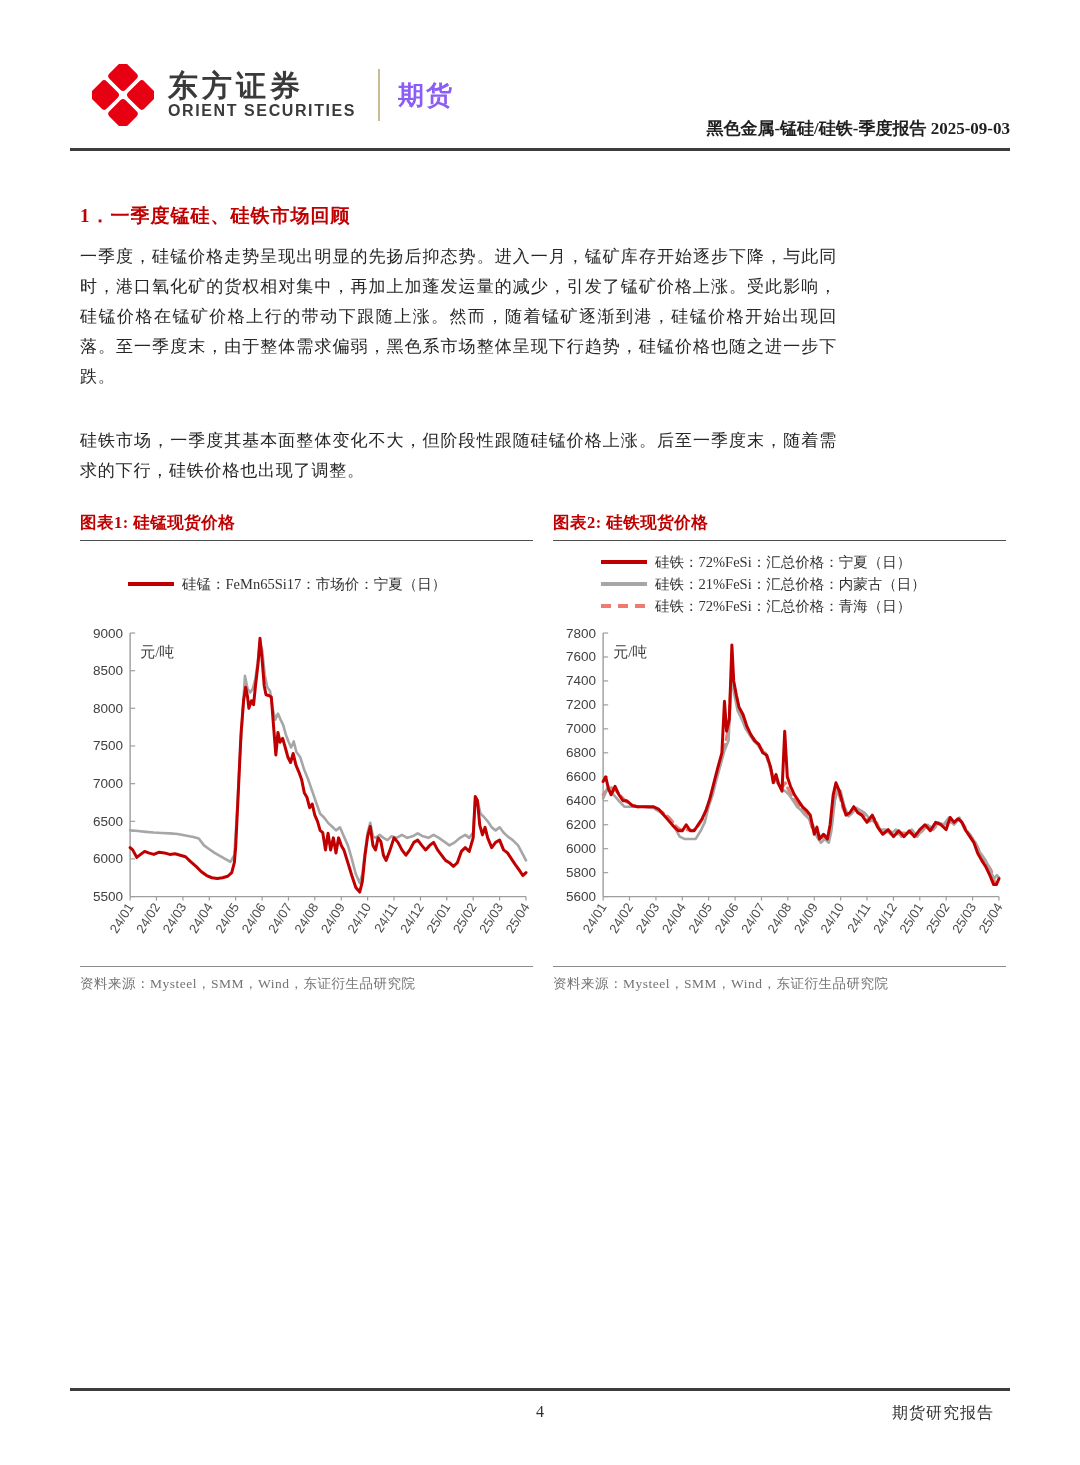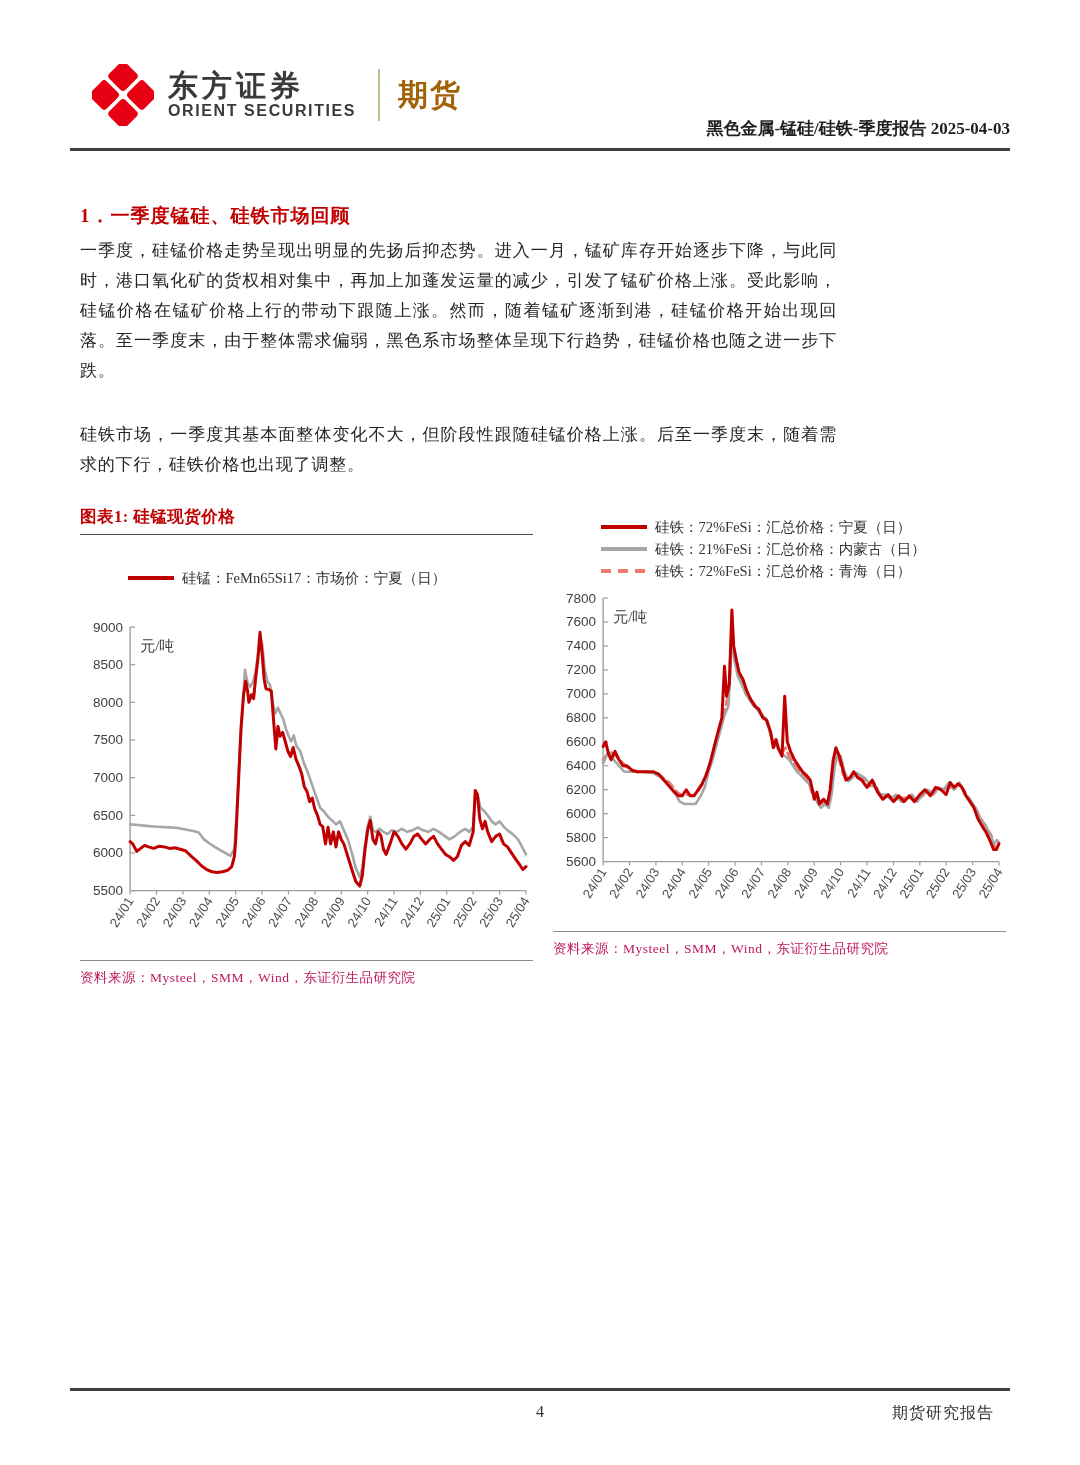--- a/index.html
+++ b/index.html
@@ -7,38 +7,38 @@
   .page{position:relative;width:1080px;height:1465px;background:#fff;overflow:hidden;}
   .content{padding:0 70px 0 80px;}
 
   
   .header{position:relative;height:88px;margin-top:58px;}
   .logo-row{position:absolute;left:12px;top:6px;display:flex;align-items:center;}
   .logo-mark{width:62px;height:62px;margin-right:14px;}
   .logo-text .cn{font-size:30px;font-weight:bold;color:#3a3a3a;letter-spacing:4px;line-height:32px;font-family:"Liberation Sans",sans-serif;}
   .logo-text .en{font-size:16px;font-weight:bold;color:#3a3a3a;letter-spacing:1.6px;font-family:"Liberation Sans",sans-serif;}
   .logo-divider{width:2px;height:52px;background:#c9bc94;margin:0 18px 0 22px;}
-  .product{font-size:30px;font-weight:bold;color:#a16207;letter-spacing:2px;}
+  .product{font-size:26px;font-weight:bold;color:#8b5cf6;letter-spacing:2px;}
   .report-label{position:absolute;right:0;bottom:6px;font-size:17px;font-weight:bold;color:#1f1f1f;}
   .rule{height:3px;background:#3d3d3d;margin-top:2px;}
 
   
   .section-title{margin-top:52px;font-size:19px;font-weight:bold;color:#c00000;letter-spacing:1px;}
-  .para{width:757px;margin-top:7px;font-size:17px;line-height:30px;letter-spacing:0.8px;text-align:justify;color:#262626;}
+  .para{width:757px;margin-top:13px;font-size:17px;line-height:30px;letter-spacing:0.8px;text-align:justify;color:#262626;}
   .para + .para{margin-top:34px;}
 
   
   .figures{display:flex;gap:20px;margin-top:26px;}
   .figure{width:453px;}
   .figure-title{font-size:16.5px;font-weight:bold;color:#c00000;padding-bottom:6px;border-bottom:1.5px solid #4d4d4d;letter-spacing:0.5px;}
   .legend{height:78px;display:flex;flex-direction:column;justify-content:center;gap:3px;padding-left:46px;margin-top:4px;}
   .legend-row{display:flex;align-items:center;font-size:14.5px;color:#333;white-space:nowrap;}
   .legend-row svg{margin-right:6px;flex:0 0 auto;}
   .plot{display:block;width:100%;height:auto;}
-  .figure-source{margin-top:4px;border-top:1px solid #8c8c8c;padding-top:8px;font-size:13.5px;color:#be185d;letter-spacing:0.5px;}
+  .figure-source{margin-top:4px;border-top:1px solid #8c8c8c;padding-top:8px;font-size:13.5px;color:#737373;letter-spacing:0.5px;}
 
   
   .footer{position:absolute;left:70px;right:70px;top:1386px;}
   .footer-row{position:relative;height:30px;margin-top:12px;}
   .page-num{position:absolute;left:0;right:0;text-align:center;font-size:16px;color:#333;}
   .footer-right{position:absolute;right:16px;font-size:16px;color:#333;letter-spacing:1px;}
 </style>
 </head>
 <body>
 
@@ -55,21 +55,21 @@
             <rect x="53" y="53" width="37" height="37" rx="6"></rect>
           </g>
         </svg>
         <div class="logo-text">
           <div class="cn">东方证券</div>
           <div class="en">ORIENT SECURITIES</div>
         </div>
         <div class="logo-divider"></div>
         <div class="product">期货</div>
       </div>
-      <div class="report-label">黑色金属-锰硅/硅铁-季度报告 2025-04-03</div>
+      <div class="report-label">黑色金属-锰硅/硅铁-季度报告 2025-09-03</div>
     </div>
     <div class="rule" style="margin-left:-10px;"></div>
 
     <div class="section-title">1．一季度锰硅、硅铁市场回顾</div>
     <p class="para">一季度，硅锰价格走势呈现出明显的先扬后抑态势。进入一月，锰矿库存开始逐步下降，与此同时，港口氧化矿的货权相对集中，再加上加蓬发运量的减少，引发了锰矿价格上涨。受此影响，硅锰价格在锰矿价格上行的带动下跟随上涨。然而，随着锰矿逐渐到港，硅锰价格开始出现回落。至一季度末，由于整体需求偏弱，黑色系市场整体呈现下行趋势，硅锰价格也随之进一步下跌。</p>
     <p class="para">硅铁市场，一季度其基本面整体变化不大，但阶段性跟随硅锰价格上涨。后至一季度末，随着需求的下行，硅铁价格也出现了调整。</p>
 
     <div class="figures">
 
       <div class="figure">
@@ -134,20 +134,21 @@
             <line x1="445.0" y1="273" x2="445.0" y2="277" stroke="#9e9e9e" stroke-width="1.2"></line>
             <text transform="translate(449.0 283) rotate(-58)" text-anchor="end" font-size="13" fill="#4d4d4d" font-family="Liberation Sans, sans-serif">25/04</text>
             <text x="60" y="34" font-size="15" fill="#404040" font-family="Liberation Serif, serif">元/吨</text>
             <polyline points="50.0,206.9 57.9,207.6 65.8,208.4 73.7,209.1 81.6,209.5 89.5,209.9 97.4,210.6 105.3,212.1 113.2,213.6 118.5,215.1 123.7,221.9 129.0,225.7 134.3,229.4 139.5,232.4 144.8,235.4 150.1,238.4 154.0,231.7 156.6,190.3 159.3,137.7 161.9,96.4 164.6,52.8 167.2,65.6 169.8,69.4 172.4,65.6 175.1,55.1 177.7,36.3 179.6,19.8 181.7,26.5 184.3,51.3 186.9,64.1 189.6,67.9 192.2,85.1 194.8,96.4 197.5,90.4 200.1,96.4 202.7,101.7 205.4,111.4 208.0,118.2 210.6,124.2 213.3,118.2 215.9,128.7 219.8,134.0 223.8,146.8 227.8,156.5 231.7,167.8 235.6,179.1 239.6,190.3 243.5,194.1 247.5,199.4 251.5,203.1 255.4,206.9 259.4,203.9 263.3,212.9 267.3,221.9 271.2,235.4 275.2,250.5 279.1,259.5 281.7,250.5 284.4,227.9 287.0,209.1 289.6,199.4 292.3,212.9 294.9,214.4 298.9,211.4 302.8,214.4 306.8,216.6 310.7,212.9 316.0,214.4 321.2,211.4 326.5,214.4 331.8,212.9 337.0,209.9 342.3,212.9 347.6,214.4 352.8,211.4 358.1,214.4 363.4,218.1 368.6,221.9 373.9,218.9 379.2,214.4 384.4,211.4 388.4,214.4 392.3,209.1 394.4,176.8 397.1,179.1 399.7,190.3 402.9,193.3 406.8,197.9 410.8,203.9 414.7,206.9 418.7,203.9 422.6,209.1 426.6,212.9 431.8,216.6 437.1,221.9 441.1,229.4 445.0,236.9" fill="none" stroke="#a6a6a6" stroke-width="2.6" stroke-linejoin="round" stroke-linecap="round"></polyline>
             <polyline points="50.0,224.2 52.6,226.4 56.6,233.9 60.5,230.9 64.5,227.9 68.4,229.4 73.7,230.9 79.0,228.7 84.2,229.4 89.5,230.9 94.8,230.2 100.0,231.7 105.3,233.2 110.6,238.4 115.8,242.9 121.1,248.2 126.4,252.0 131.6,254.2 136.9,255.0 142.2,254.2 147.4,252.7 151.4,249.0 154.0,239.2 155.3,224.2 158.0,167.8 160.6,111.4 163.2,77.6 165.3,64.1 167.2,73.9 168.5,85.1 171.1,77.6 173.2,81.4 175.1,62.6 177.7,40.1 179.6,15.3 181.7,36.3 183.8,62.6 185.6,71.6 188.3,72.4 190.9,73.9 193.5,107.7 195.4,131.7 197.5,109.2 199.6,119.0 202.2,115.2 204.8,124.2 207.5,134.0 210.1,139.2 212.7,130.2 215.4,141.5 218.5,149.0 221.2,156.5 223.8,169.3 226.4,173.8 229.1,184.3 231.7,180.6 234.3,191.8 237.0,197.9 239.6,206.9 242.2,209.1 244.9,226.4 247.5,209.9 250.1,226.4 252.8,214.4 255.4,229.4 258.0,214.4 260.7,221.9 263.3,226.4 267.3,239.2 271.2,252.0 275.2,264.0 279.1,268.5 281.7,258.0 284.4,231.7 287.0,212.9 289.6,203.1 292.3,221.9 294.9,226.4 297.5,214.4 300.2,218.1 302.8,231.7 305.4,236.9 309.4,226.4 313.3,214.4 317.3,218.9 321.2,226.4 325.2,231.7 329.1,226.4 333.1,218.9 337.0,216.6 341.0,221.9 344.9,226.4 348.9,221.9 352.8,218.9 356.8,226.4 360.7,231.7 364.7,236.9 368.6,239.2 372.6,242.9 376.5,239.2 380.5,227.9 384.4,224.2 388.4,227.9 392.3,214.4 394.4,173.1 396.5,176.8 398.9,201.6 401.6,211.4 404.2,203.9 406.8,214.4 410.8,224.2 414.7,218.9 418.7,216.6 422.6,226.4 426.6,229.4 430.5,235.4 434.5,241.4 438.4,246.7 441.8,252.0 445.0,249.0" fill="none" stroke="#c00000" stroke-width="3" stroke-linejoin="round" stroke-linecap="round"></polyline>
           </svg>
         <div class="figure-source">资料来源：Mysteel，SMM，Wind，东证衍生品研究院</div>
       </div>
 
       <div class="figure">
+        <div class="figure-title">图表2: 硅铁现货价格</div>
         <div class="legend">
             <div class="legend-row">
               <svg width="50" height="10">
                 <line x1="2" x2="48" y1="5" y2="5" stroke="#c00000" stroke-width="4"></line>
               </svg>
               <span>硅铁：72%FeSi：汇总价格：宁夏（日）</span>
             </div>
             <div class="legend-row">
               <svg width="50" height="10">
                 <line x1="2" x2="48" y1="5" y2="5" stroke="#a6a6a6" stroke-width="4"></line>

